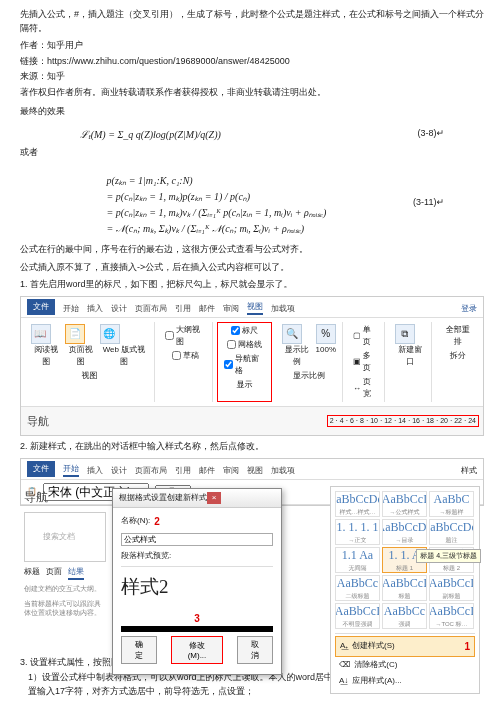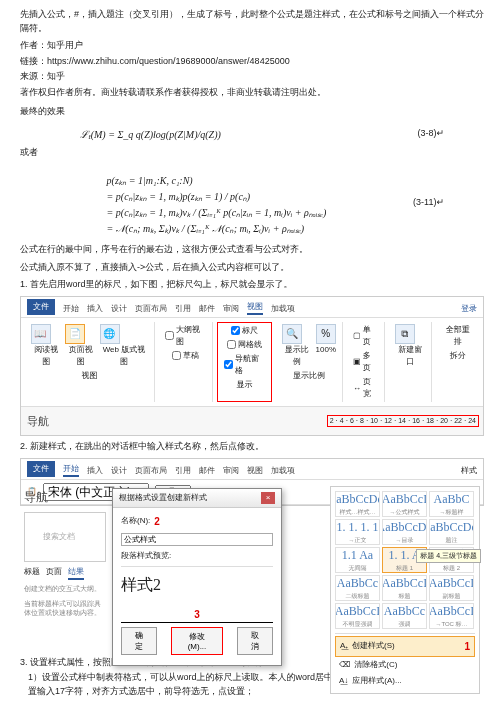--- a/index.html
+++ b/index.html
@@ -35,27 +35,27 @@
 .style-grid{display:flex;flex-wrap:wrap;gap:2px;margin-bottom:4px}
 .style-cell{width:45px;height:26px;border:1px solid #e0e0e0;display:flex;flex-direction:column;align-items:center;justify-content:center;font-size:7px;overflow:hidden}
 .style-cell .sname{font-size:12px;color:#4a7ebb;font-family:"SimSun"}
 .style-cell .slabel{font-size:6px;color:#888}
 .style-cell.sel{border:1px solid #f0a030;background:#fdf2e0}
 .menu-list{border-top:1px solid #ddd;padding-top:2px}
 .menu-item{padding:2px 4px;display:flex;align-items:center;gap:4px}
 .menu-item.hl{background:#fdeecb;border:1px solid #f0a030}
 .red-num{color:#d00;font-weight:bold;font-size:10px}
 .dialog{position:absolute;left:92px;top:30px;width:170px;background:#fff;border:1px solid #888;box-shadow:2px 2px 6px rgba(0,0,0,0.3);font-size:8px}
-.dlg-title{background:linear-gradient(#fff,#e8e8e8);padding:3px 6px;border-bottom:1px solid #ccc;display:flex;justify-content:space-between}
+.dlg-title{background:linear-gradient(#fff,#e8e8e8);padding:3px 6px;border-bottom:1px solid #ccc;display:flex;justify-content:flex-start}
 .dlg-close{background:#c94f4f;color:#fff;width:14px;height:12px;text-align:center;line-height:12px}
 .dlg-body{padding:6px 8px}
 .dlg-row{display:flex;align-items:center;gap:4px;margin-bottom:4px}
 .dlg-row input{flex:1;border:1px solid #aaa;padding:1px 2px;font-size:8px}
-.dlg-preview{font-size:16px;font-family:"SimSun";padding:6px 0;border-top:1px solid #ddd;margin:4px 0}
-.dlg-btns{display:flex;gap:14px;justify-content:center;padding:4px 0;border-top:1px solid #000000}
+.dlg-preview{font-size:19px;font-family:"SimSun";padding:6px 0;border-top:1px solid #ddd;margin:4px 0}
+.dlg-btns{display:flex;gap:14px;justify-content:center;padding:4px 0;border-top:6px solid #000000}
 .dlg-btn{border:1px solid #999;background:#f4f4f4;padding:2px 10px;font-size:8px}
 .dlg-btn.hl{border:1px solid red}
 .left-nav{position:absolute;left:0;top:26px;width:90px;padding:4px;font-size:8px}
 .left-nav h3{font-size:12px;color:#444;font-weight:normal;margin-bottom:6px}
 .left-nav .srch{border:1px solid #ccc;padding:18px;margin-bottom:4px;color:#aaa}
 .left-nav .navtabs{display:flex;gap:6px;font-size:8px;margin-bottom:4px}
 .left-nav .navtabs span.act{color:#2a579a;border-bottom:2px solid #2a579a}
 .left-nav .nav-note{color:#888;font-size:7px;line-height:1.3}
 .doc-behind{position:absolute;left:140px;top:130px;font-family:"Cambria Math",serif;font-style:italic;font-size:9px;color:#555}
 .tooltip{position:absolute;right:-2px;top:62px;background:#ffffe1;border:1px solid #aaa;padding:1px 3px;font-size:7px}

